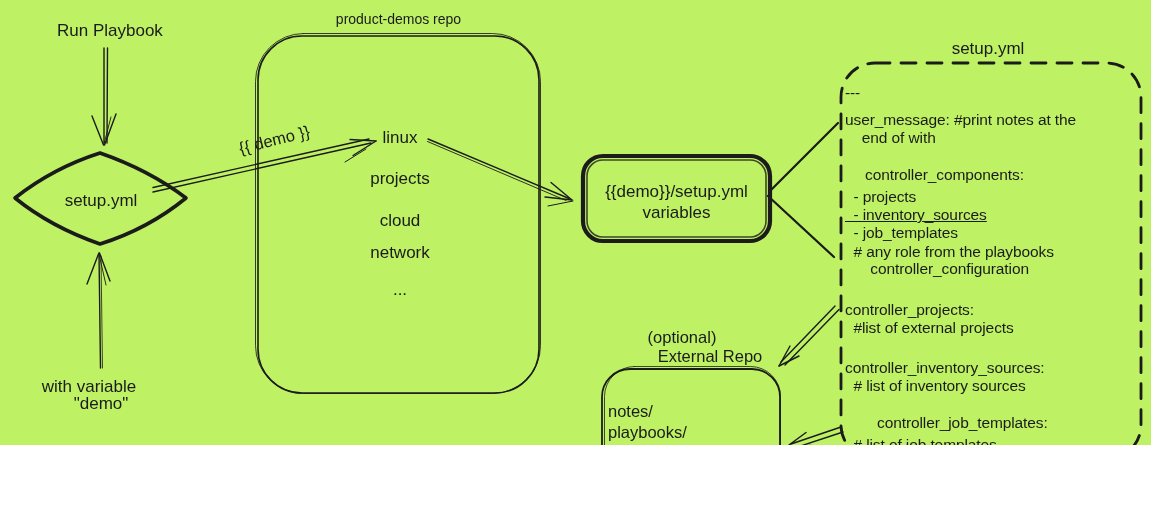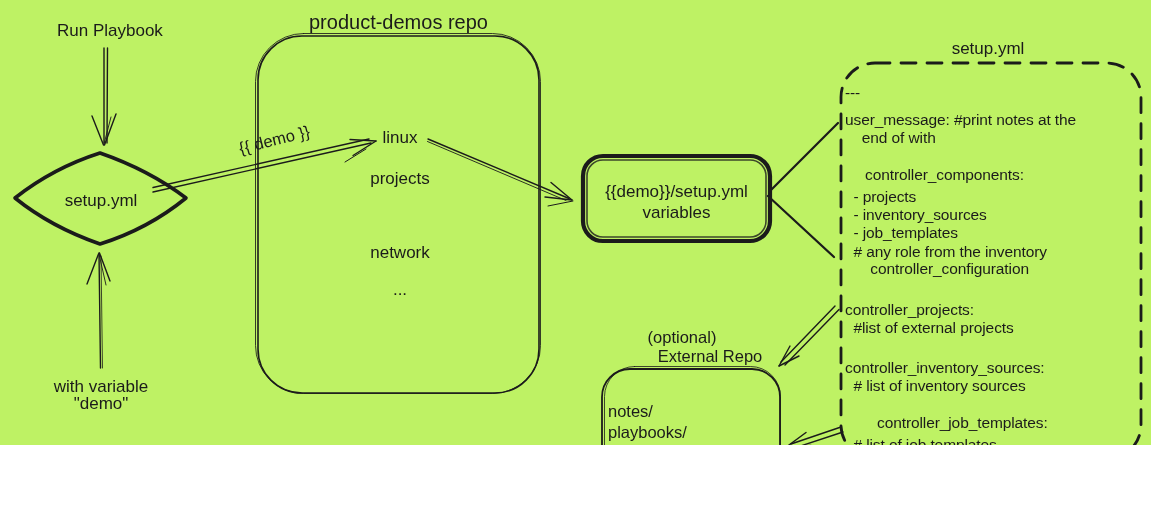--- a/index.html
+++ b/index.html
@@ -14,21 +14,21 @@
   }
   #shapes { position: absolute; left: 0; top: 0; }
   .txt {
     position: absolute;
     white-space: pre;
     line-height: 1.15;
     color: #1b1b1b;
   }
   .c { text-align: center; }
   .t17 { font-size: 17px; }
-  .t18 { font-size: 20px; }
+  .t18 { font-size: 14px; }
   .t16 { font-size: 16.5px; }
   .yaml { font-size: 15.5px; letter-spacing: -0.1px; }
   .rot {
     transform: rotate(-14deg);
     transform-origin: left center;
   }
 </style>
 </head>
 <body>
 
@@ -102,45 +102,46 @@
     <g>
       <rect x="602" y="369" width="178" height="124" rx="28" stroke-width="1.8"></rect>
       <rect x="604.5" y="366.5" width="176" height="128" rx="30" stroke-width="1" opacity="0.8"></rect>
     </g>
   </svg>
 
   <div class="txt t17" style="left:57px; top:21px;">Run Playbook</div>
 
   <div class="txt t17 c" style="left:15px; top:191px; width:172px;">setup.yml</div>
 
-  <div class="txt t17 c" style="left:30px; top:377px; width:142px;">with variable</div>
+  <div class="txt t17 c" style="left:18px; top:377px; width:142px;">with variable</div>
   <div class="txt t17 c" style="left:30px; top:394px; width:142px;">"demo"</div>
 
   <div class="txt t16 c rot" style="left:224px; top:143px; width:104px;">{{ demo }}</div>
 
   <div class="txt t18 c" style="left:258px; top:11px; width:281px;">product-demos repo</div>
 
   <div class="txt t17 c" style="left:300px; top:128px; width:200px;">linux</div>
   <div class="txt t17 c" style="left:300px; top:169px; width:200px;">projects</div>
+  <div class="txt t17 c" style="left:300px; top:211px; width:200px;">cloud</div>
   <div class="txt t17 c" style="left:300px; top:243px; width:200px;">network</div>
   <div class="txt t17 c" style="left:300px; top:280px; width:200px;">...</div>
 
   <div class="txt t17 c" style="left:583px; top:182px; width:187px;">{{demo}}/setup.yml</div>
   <div class="txt t17 c" style="left:583px; top:203px; width:187px;">variables</div>
 
   <div class="txt t17 c" style="left:918px; top:39px; width:140px;">setup.yml</div>
 
   <div class="txt yaml" style="left:845px; top:84px;">---</div>
   <div class="txt yaml" style="left:845px; top:111px;">user_message: #print notes at the</div>
   <div class="txt yaml" style="left:845px; top:129px;">    end of with</div>
   <div class="txt yaml" style="left:845px; top:166px;margin-left:20px;">controller_components:</div>
   <div class="txt yaml" style="left:845px; top:188px;">  - projects</div>
-  <div class="txt yaml" style="left:845px; top:206px;">  - inventory_sources</div>
+  <div class="txt yaml" style="left:845px; top:206px;text-decoration:underline;">  - inventory_sources</div>
   <div class="txt yaml" style="left:845px; top:224px;">  - job_templates</div>
-  <div class="txt yaml" style="left:845px; top:243px;">  # any role from the inventory</div>
+  <div class="txt yaml" style="left:845px; top:243px;">  # any role from the playbooks</div>
   <div class="txt yaml" style="left:845px; top:260px;">      controller_configuration</div>
   <div class="txt yaml" style="left:845px; top:301px;">controller_projects:</div>
   <div class="txt yaml" style="left:845px; top:319px;text-align:right;">  #list of external projects</div>
   <div class="txt yaml" style="left:845px; top:359px;">controller_inventory_sources:</div>
   <div class="txt yaml" style="left:845px; top:377px;">  # list of inventory sources</div>
   <div class="txt yaml" style="left:845px; top:414px;margin-left:32px;">controller_job_templates:</div>
   <div class="txt yaml" style="left:845px; top:436px;">  # list of job templates</div>
 
   <div class="txt t16 c" style="left:600px; top:328px; width:164px;">(optional)</div>
   <div class="txt t16 c" style="left:628px; top:347px; width:164px;">External Repo</div>

